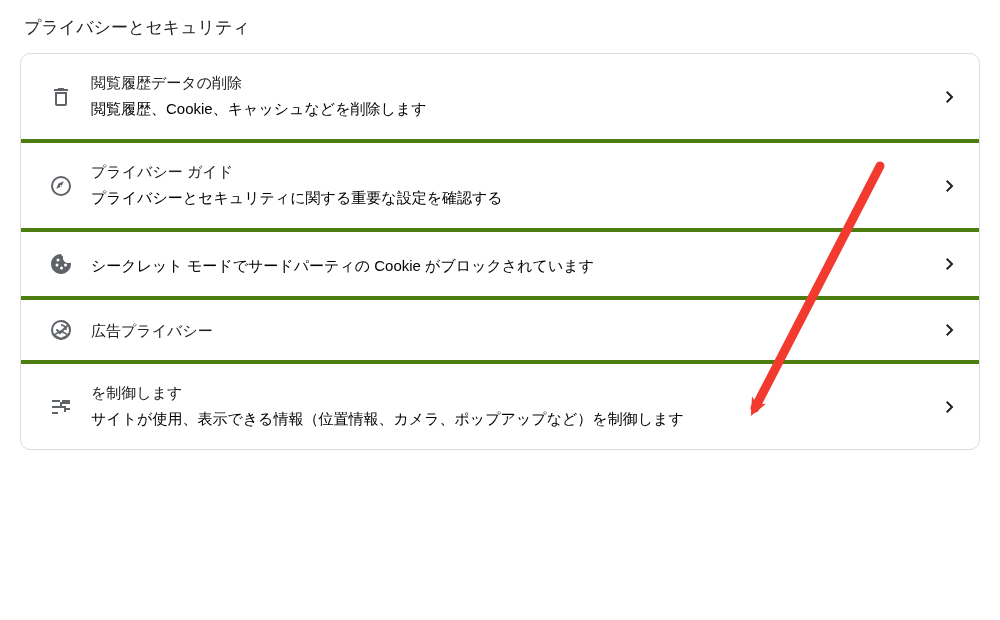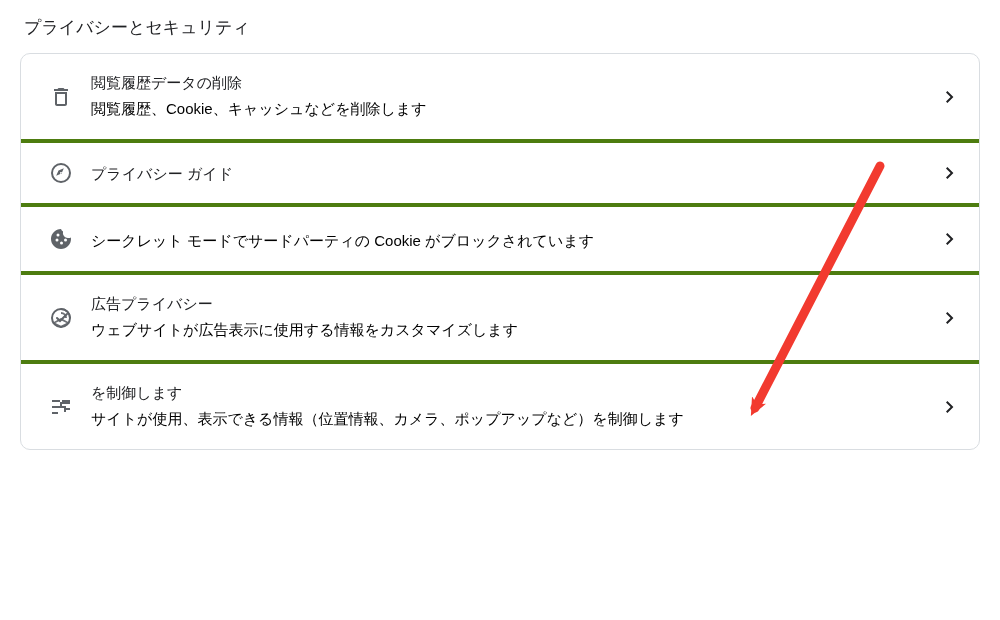--- a/index.html
+++ b/index.html
@@ -135,20 +135,21 @@
       </div>
 
       <div class="row">
         <div class="icon-cell">
           <svg viewBox="0 0 24 24">
               <path d="M12 2a10 10 0 100 20 10 10 0 000-20zm0 18a8 8 0 110-16 8 8 0 010 16zm2.83-12.83L9.5 9.5l-2.33 5.33L12.5 12.5l2.33-5.33zM12 10.9a1.1 1.1 0 110 2.2 1.1 1.1 0 010-2.2z"></path>
             </svg>
         </div>
         <div class="text-cell">
           <div class="row-title">プライバシー ガイド</div>
+          <div class="row-desc">プライバシーとセキュリティに関する重要な設定を確認する</div>
         </div>
         <div class="chevron-cell">
           <svg viewBox="0 0 8 12">
               <path d="M0 10.59L4.58 6 0 1.41 1.41 0l6 6-6 6z"></path>
             </svg>
         </div>
       </div>
 
       <div class="row">
         <div class="icon-cell">
@@ -169,21 +170,20 @@
       <div class="row">
         <div class="icon-cell">
           <svg viewBox="0 0 24 24">
               <path d="M12 4a8 8 0 018 8h2A10 10 0 0012 2v2zm0 4a4 4 0 014 4h2a6 6 0 00-6-6v2zm0 4l9 5-9 5-9-5 9-5zm0 2.24L6.47 17 12 19.76 17.53 17 12 14.24z" opacity=".9"></path>
               <circle cx="12" cy="12" r="9" fill="none" stroke="#5f6368" stroke-width="2"></circle>
               <path d="M17 7l-7 7-3-3" fill="none" stroke="#5f6368" stroke-width="2" stroke-linecap="round" transform="translate(1,1)"></path>
             </svg>
         </div>
         <div class="text-cell">
           <div class="row-title">広告プライバシー</div>
-          <div class="row-desc">ウェブサイトが広告表示に使用する情報をカスタマイズします</div>
         </div>
         <div class="chevron-cell">
           <svg viewBox="0 0 8 12">
               <path d="M0 10.59L4.58 6 0 1.41 1.41 0l6 6-6 6z"></path>
             </svg>
         </div>
       </div>
 
 
       <div class="row">

